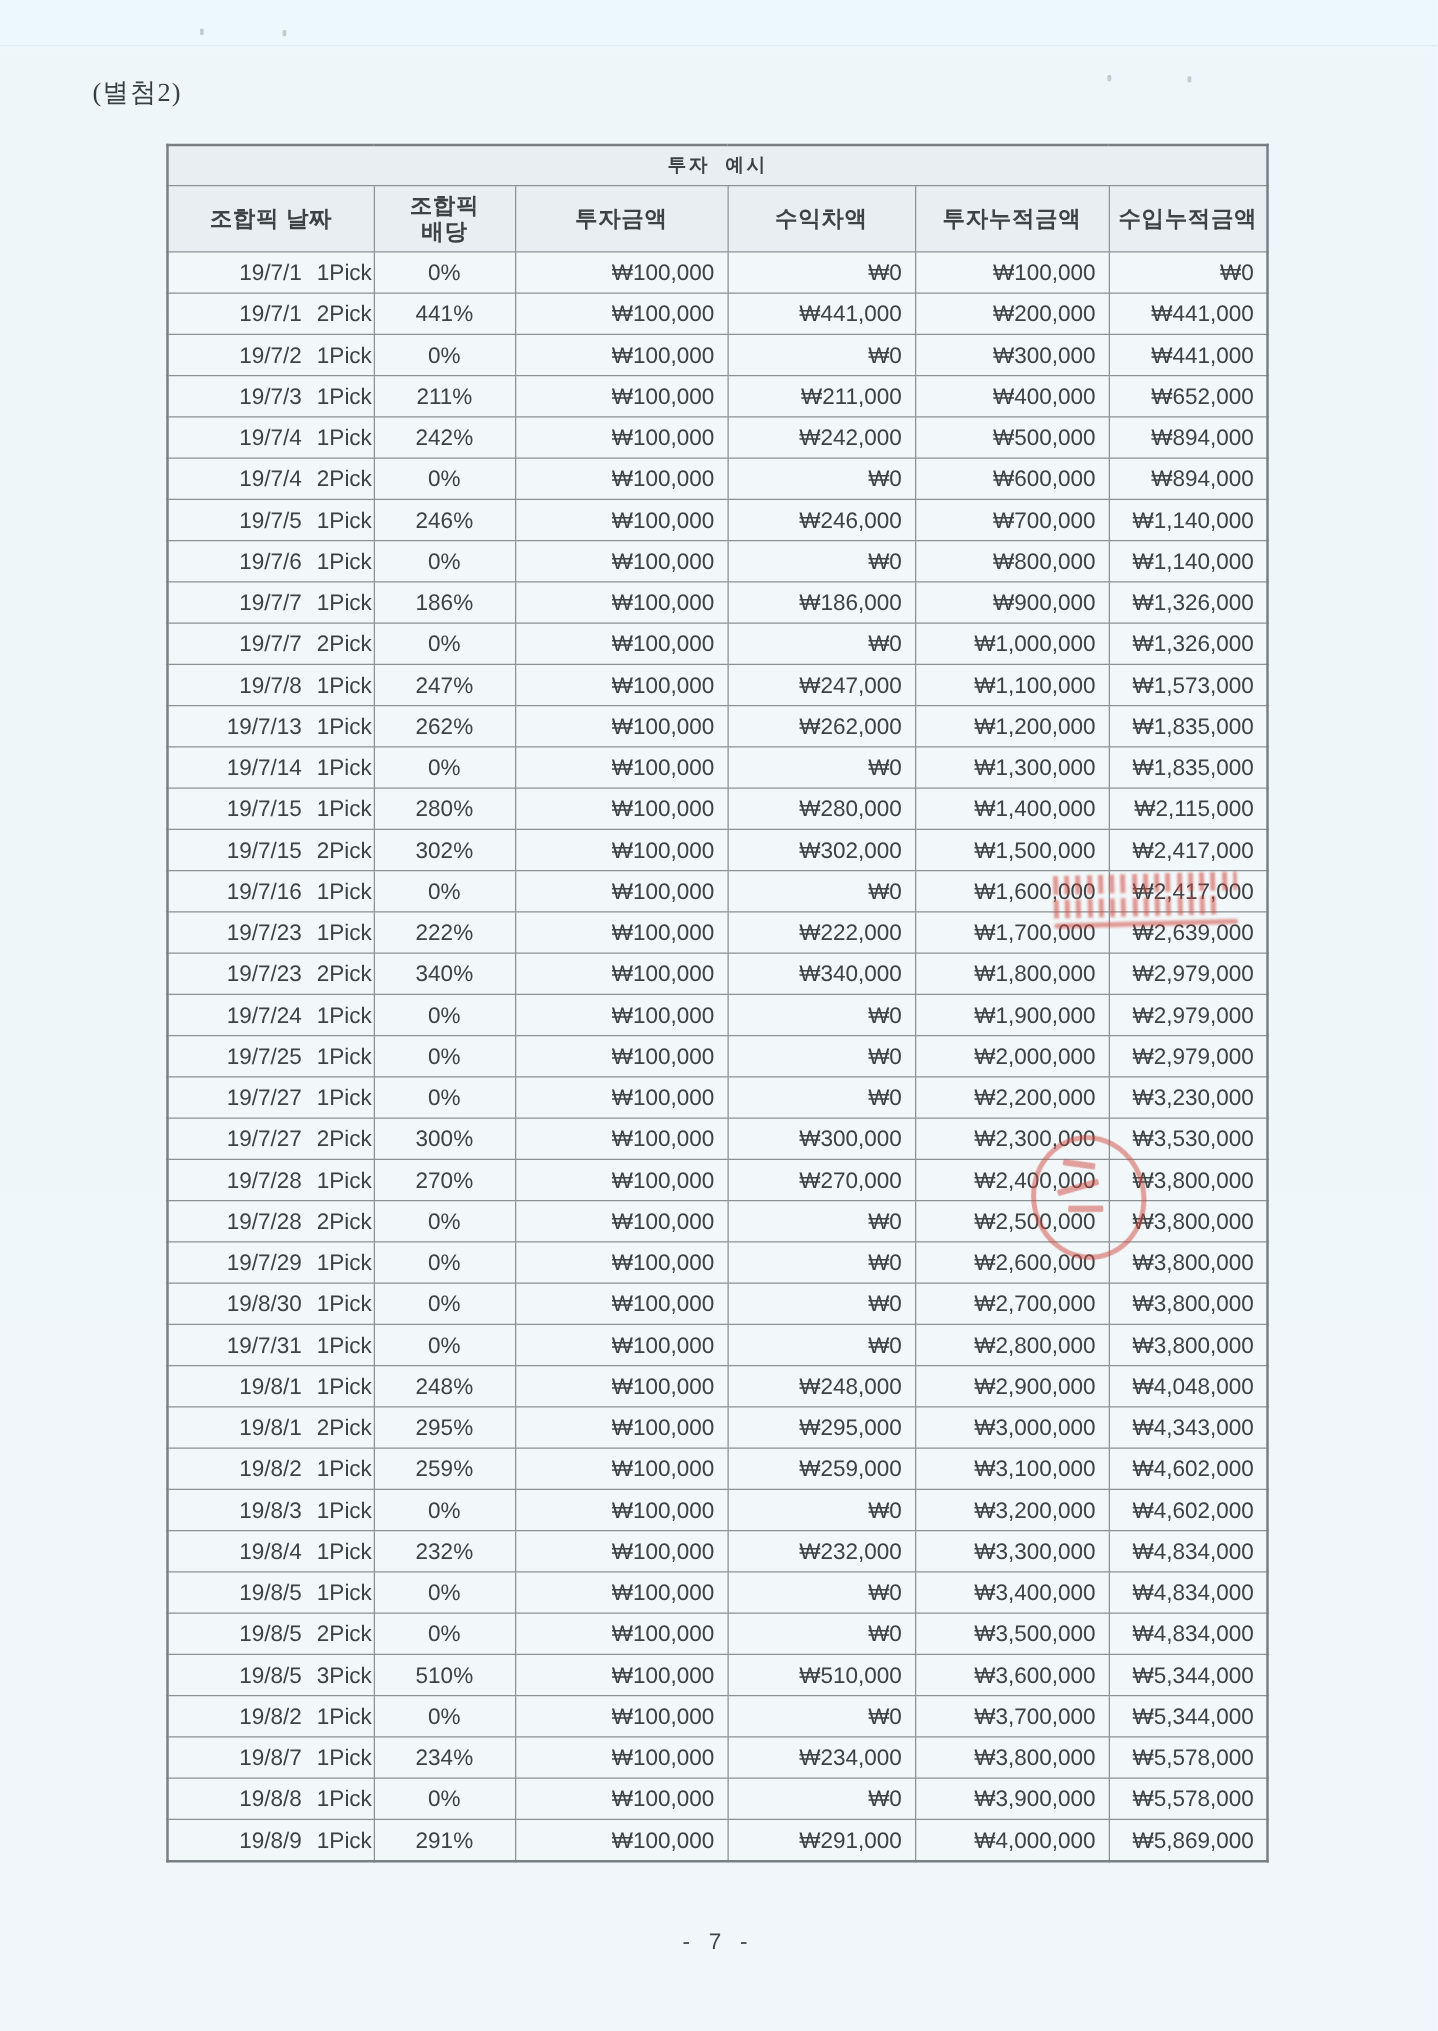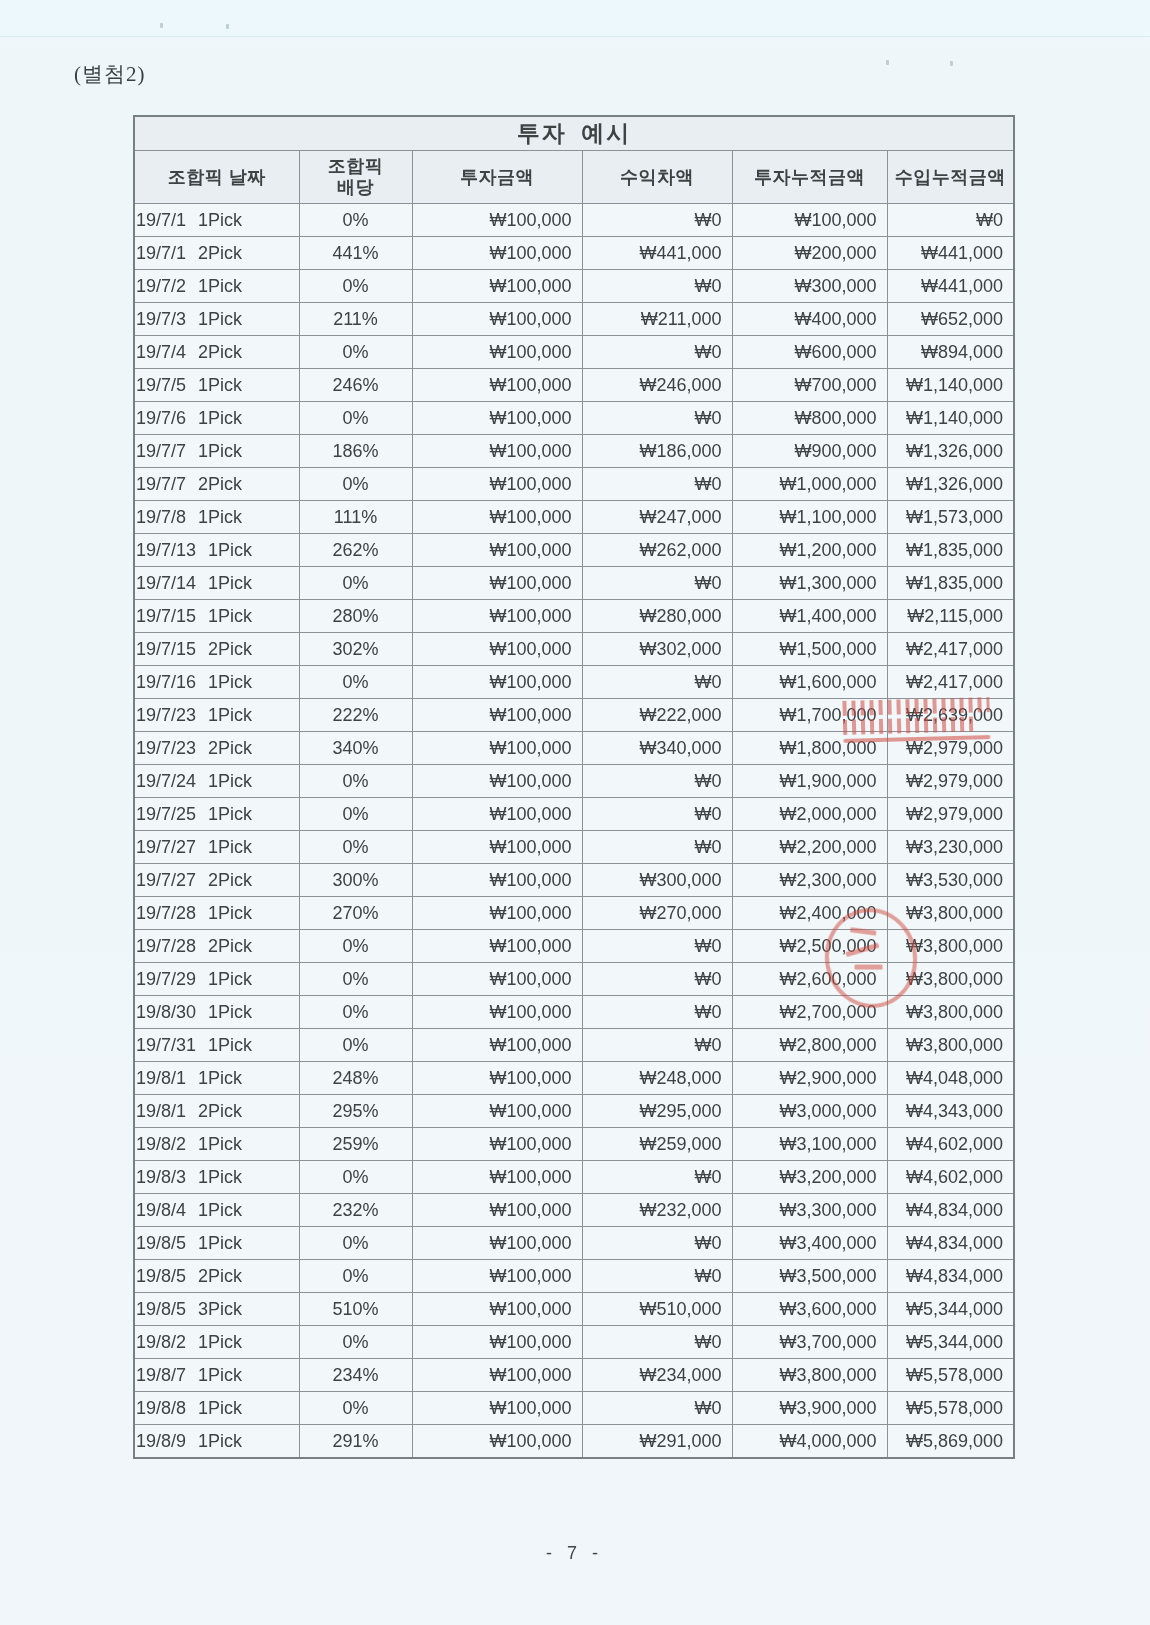--- a/index.html
+++ b/index.html
@@ -21,29 +21,29 @@
     border-collapse:collapse;table-layout:fixed;
     background:#f2f7f9;
     border:2px solid #788086;
   }
   table.invest th, table.invest td{
     border:1px solid #8b9297;
     color:#3d4245;
     overflow:hidden;white-space:nowrap;
   }
   tr.title-row th{
-    height:29px;background:#e8eef1;font-size:23px;font-weight:bold;
+    height:29px;background:#e8eef1;font-size:15px;font-weight:bold;
     text-align:center;letter-spacing:2px;word-spacing:6px;
   }
   tr.header-row th{
     height:50px;background:#e8eef1;font-size:18px;font-weight:bold;
     text-align:center;white-space:pre-line;line-height:1.15;letter-spacing:.5px;
   }
   tbody td{height:30px;font-size:18px;background:#f2f7f9;}
-  td.c-datepick{text-align:left;word-spacing:7px;}
+  td.c-datepick{text-align:right;word-spacing:7px;}
   td.c-dividend{text-align:center;}
   td.num{text-align:right;padding-right:10px;font-stretch:condensed;}
   td.profit-pos{color:#c74149;}
   td.profit-zero{color:#2e7dbe;}
   .page-number{
     position:absolute;left:133px;top:1543px;width:880px;text-align:center;
     font-size:18px;color:#40464b;word-spacing:6px;letter-spacing:2px;
   }
   
   .stamp-text{
@@ -128,20 +128,28 @@
         </tr>
         <tr>
           <td class="c-datepick">19/7/3 1Pick</td>
           <td class="c-dividend">211%</td>
           <td class="num">₩100,000</td>
           <td class="num profit-pos">₩211,000</td>
           <td class="num">₩400,000</td>
           <td class="num">₩652,000</td>
         </tr>
         <tr>
+          <td class="c-datepick">19/7/4 1Pick</td>
+          <td class="c-dividend">242%</td>
+          <td class="num">₩100,000</td>
+          <td class="num profit-pos">₩242,000</td>
+          <td class="num">₩500,000</td>
+          <td class="num">₩894,000</td>
+        </tr>
+        <tr>
           <td class="c-datepick">19/7/4 2Pick</td>
           <td class="c-dividend">0%</td>
           <td class="num">₩100,000</td>
           <td class="num profit-zero">₩0</td>
           <td class="num">₩600,000</td>
           <td class="num">₩894,000</td>
         </tr>
         <tr>
           <td class="c-datepick">19/7/5 1Pick</td>
           <td class="c-dividend">246%</td>
@@ -169,21 +177,21 @@
         <tr>
           <td class="c-datepick">19/7/7 2Pick</td>
           <td class="c-dividend">0%</td>
           <td class="num">₩100,000</td>
           <td class="num profit-zero">₩0</td>
           <td class="num">₩1,000,000</td>
           <td class="num">₩1,326,000</td>
         </tr>
         <tr>
           <td class="c-datepick">19/7/8 1Pick</td>
-          <td class="c-dividend">111%</td>
+          <td class="c-dividend">247%</td>
           <td class="num">₩100,000</td>
           <td class="num profit-pos">₩247,000</td>
           <td class="num">₩1,100,000</td>
           <td class="num">₩1,573,000</td>
         </tr>
         <tr>
           <td class="c-datepick">19/7/13 1Pick</td>
           <td class="c-dividend">262%</td>
           <td class="num">₩100,000</td>
           <td class="num profit-pos">₩262,000</td>

